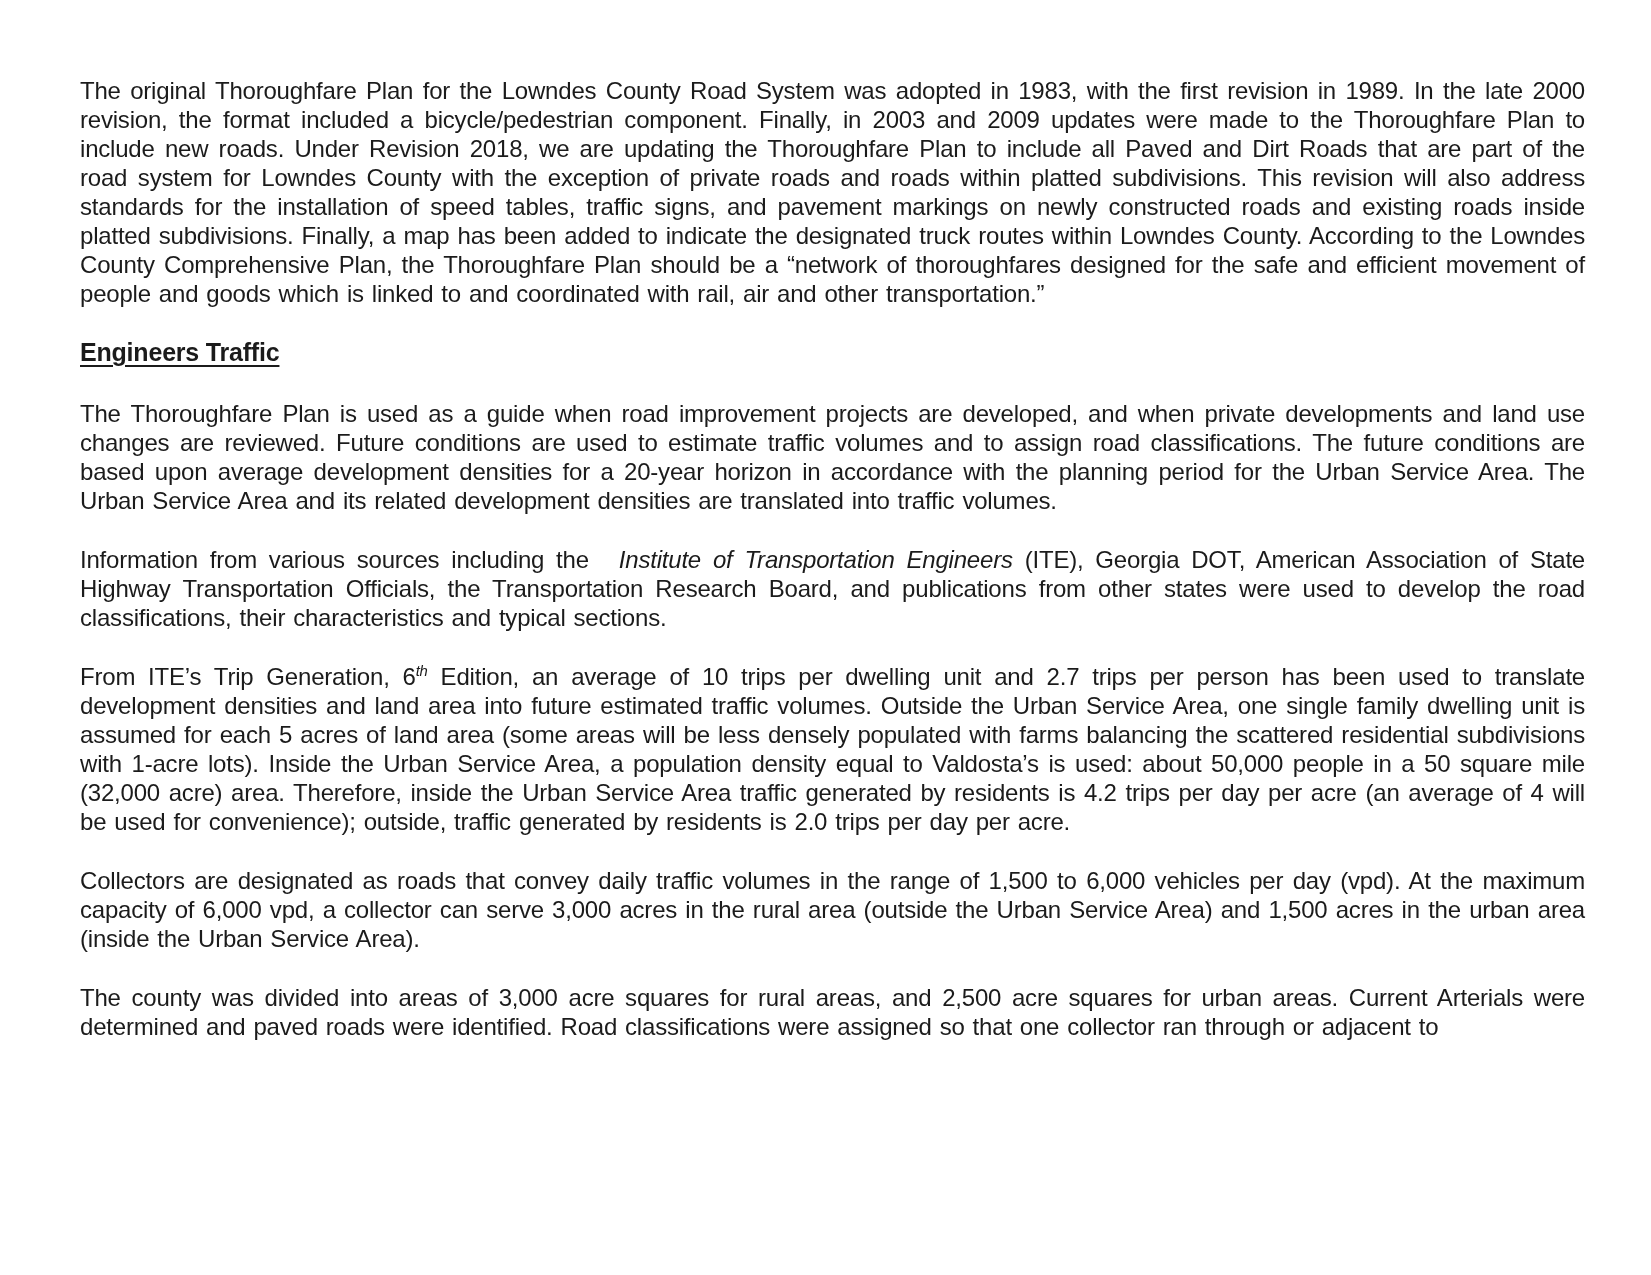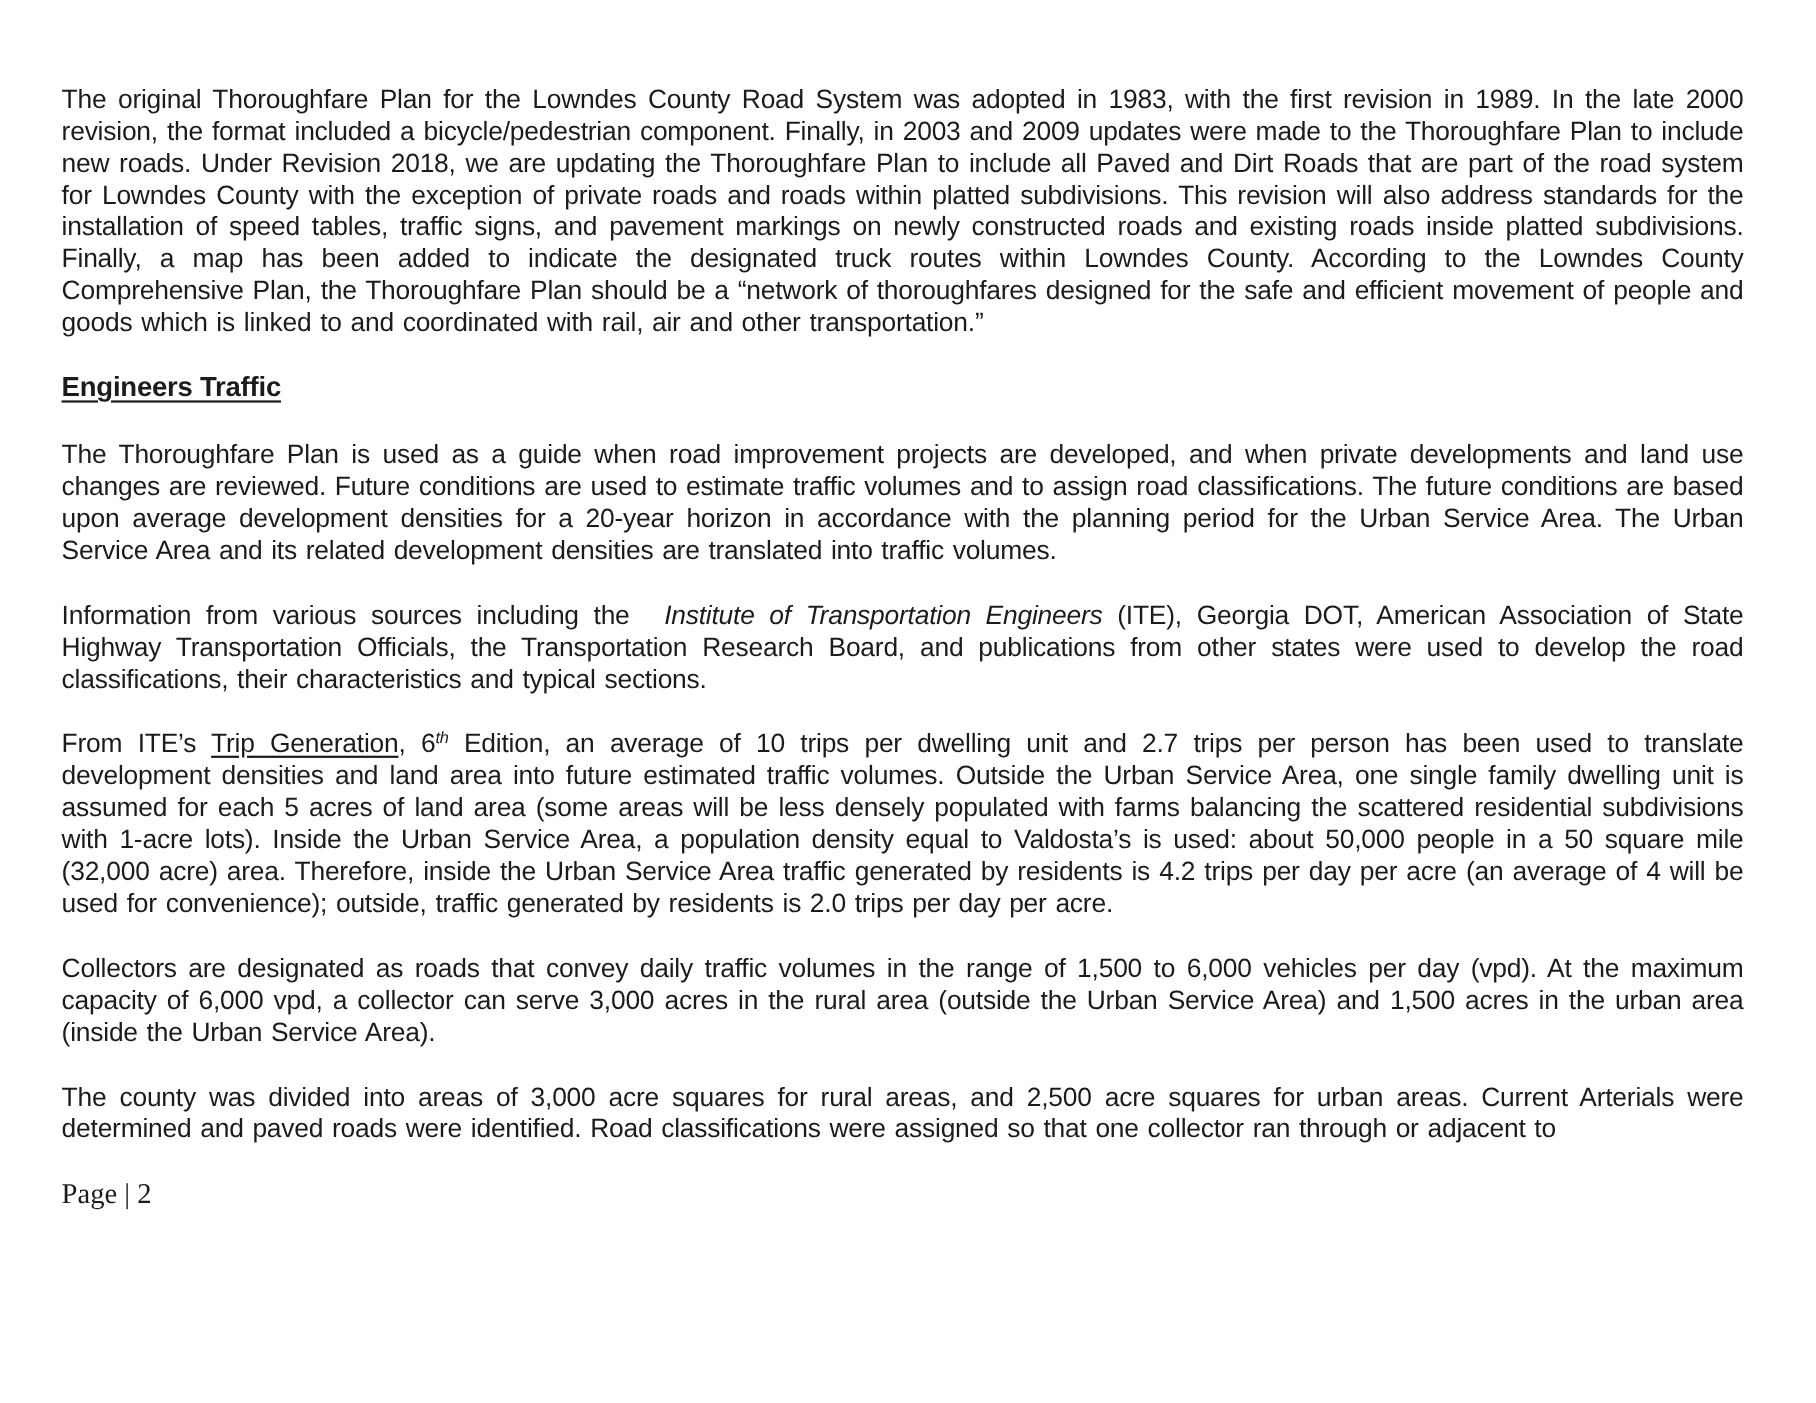--- a/index.html
+++ b/index.html
@@ -11,42 +11,42 @@
     width: 1651px;
     height: 1275px;
     font-family: "Liberation Sans", sans-serif;
     color: #1b1b1b;
     overflow: hidden;
   }
   .page {
     box-sizing: border-box;
     width: 1651px;
     height: 1004px;
-    padding: 76px 66px 0 56px;
+    padding: 76px 66px 0 80px;
     background: #ffffff;
   }
   .para {
     font-size: 24px;
     line-height: 29px;
     text-align: justify;
     letter-spacing: -0.2px;
     word-spacing: 1.5px;
     margin: 0 0 30px 0;
   }
   .section-heading {
     font-size: 25px;
     line-height: 29px;
     font-weight: bold;
     text-decoration: underline;
     text-underline-offset: 4px;
     margin: 6px 0 32px 0;
     letter-spacing: -0.2px;
   }
   .italic-seg { font-style: italic; margin-left: 18px; }
-  .underline-seg { text-decoration: underline; text-underline-offset: 3px; }
+  .underline-seg { text-underline-offset: 3px; }
   sup.sup-seg {
     font-size: 0.62em;
     line-height: 0;
     vertical-align: super;
     font-style: italic;
   }
   .page-footer {
     font-family: "Liberation Serif", serif;
     font-size: 26px;
     line-height: 30px;
@@ -66,15 +66,14 @@
   <p class="para">The Thoroughfare Plan is used as a guide when road improvement projects are developed, and when private developments and land use changes are reviewed. Future conditions are used to estimate traffic volumes and to assign road classifications. The future conditions are based upon average development densities for a 20-year horizon in accordance with the planning period for the Urban Service Area. The Urban Service Area and its related development densities are translated into traffic volumes.</p>
 
   <p class="para"><span>Information from various sources including the </span><span class="italic-seg">Institute of Transportation Engineers</span><span> (ITE), Georgia DOT, American Association of State Highway Transportation Officials, the Transportation Research Board, and publications from other states were used to develop the road classifications, their characteristics and typical sections.</span></p>
 
   <p class="para"><span>From ITE’s </span><span class="underline-seg">Trip Generation</span><span>, 6</span><sup class="sup-seg">th</sup><span> Edition, an average of 10 trips per dwelling unit and 2.7 trips per person has been used to translate development densities and land area into future estimated traffic volumes. Outside the Urban Service Area, one single family dwelling unit is assumed for each 5 acres of land area (some areas will be less densely populated with farms balancing the scattered residential subdivisions with 1-acre lots). Inside the Urban Service Area, a population density equal to Valdosta’s is used: about 50,000 people in a 50 square mile (32,000 acre) area. Therefore, inside the Urban Service Area traffic generated by residents is 4.2 trips per day per acre (an average of 4 will be used for convenience); outside, traffic generated by residents is 2.0 trips per day per acre.</span></p>
 
   <p class="para">Collectors are designated as roads that convey daily traffic volumes in the range of 1,500 to 6,000 vehicles per day (vpd). At the maximum capacity of 6,000 vpd, a collector can serve 3,000 acres in the rural area (outside the Urban Service Area) and 1,500 acres in the urban area (inside the Urban Service Area).</p>
 
   <p class="para">The county was divided into areas of 3,000 acre squares for rural areas, and 2,500 acre squares for urban areas. Current Arterials were determined and paved roads were identified. Road classifications were assigned so that one collector ran through or adjacent to</p>
 
-  <div class="page-footer">Page | 2</div>
 
 </div>
 
 </body></html>

